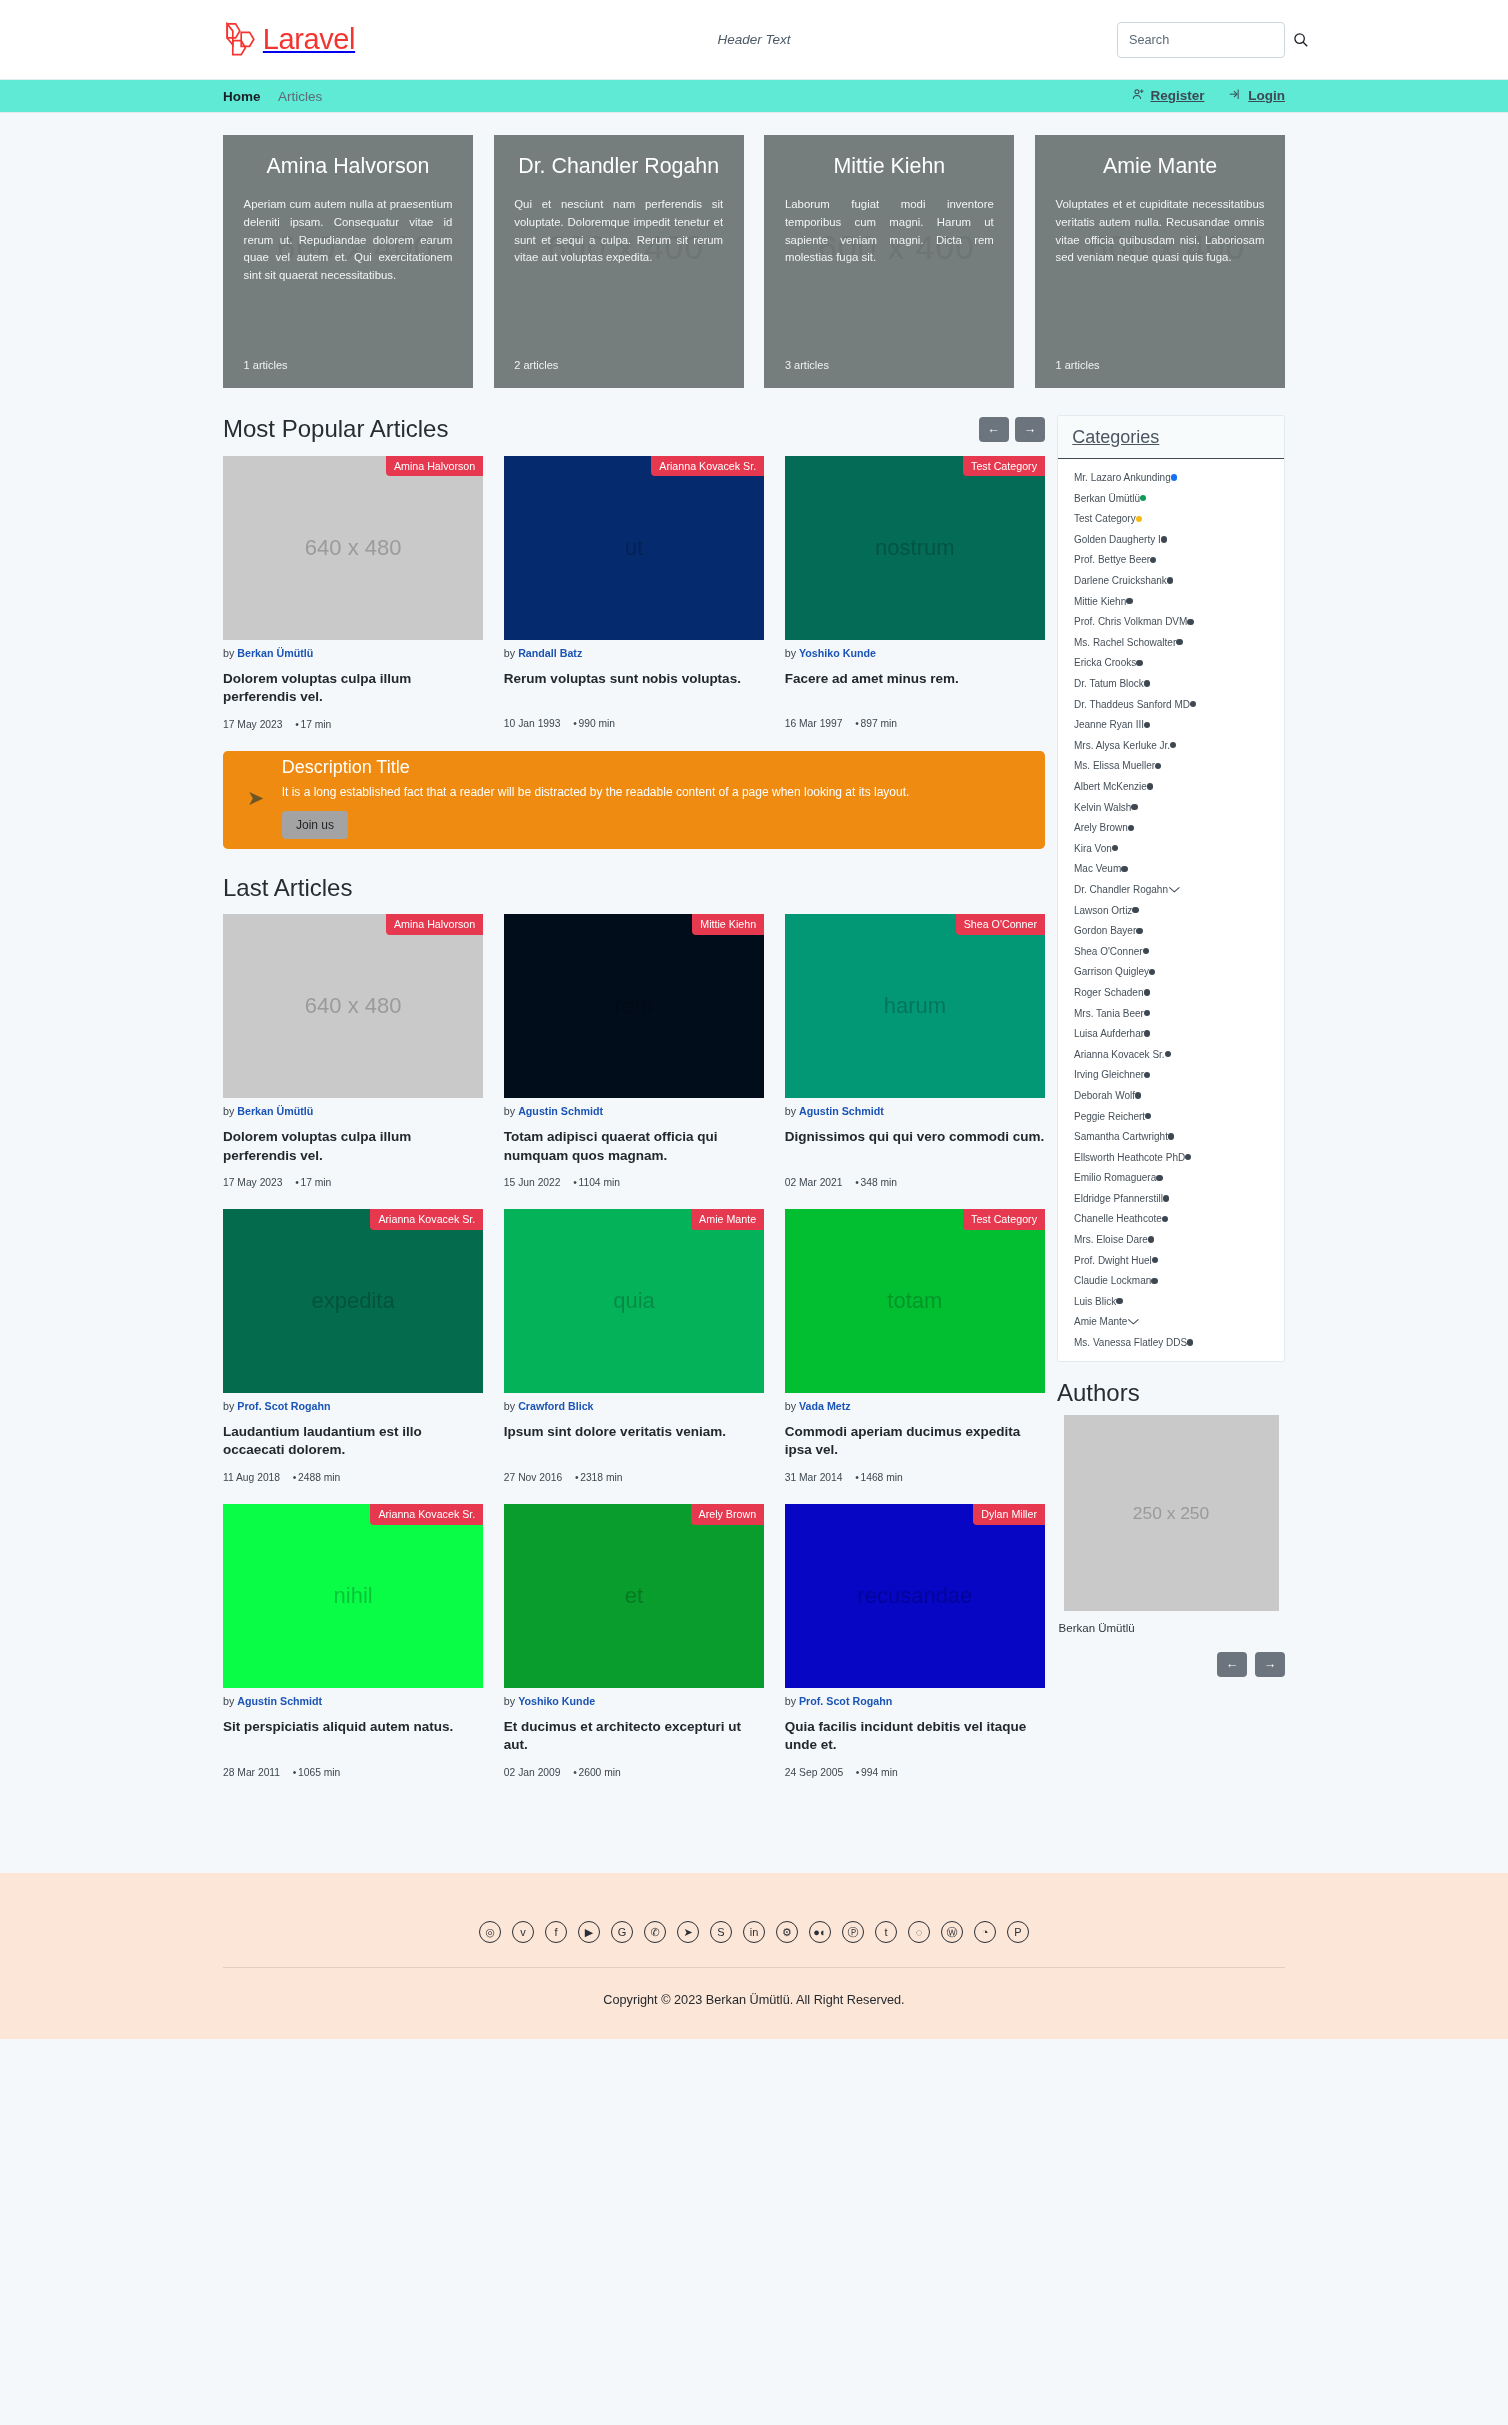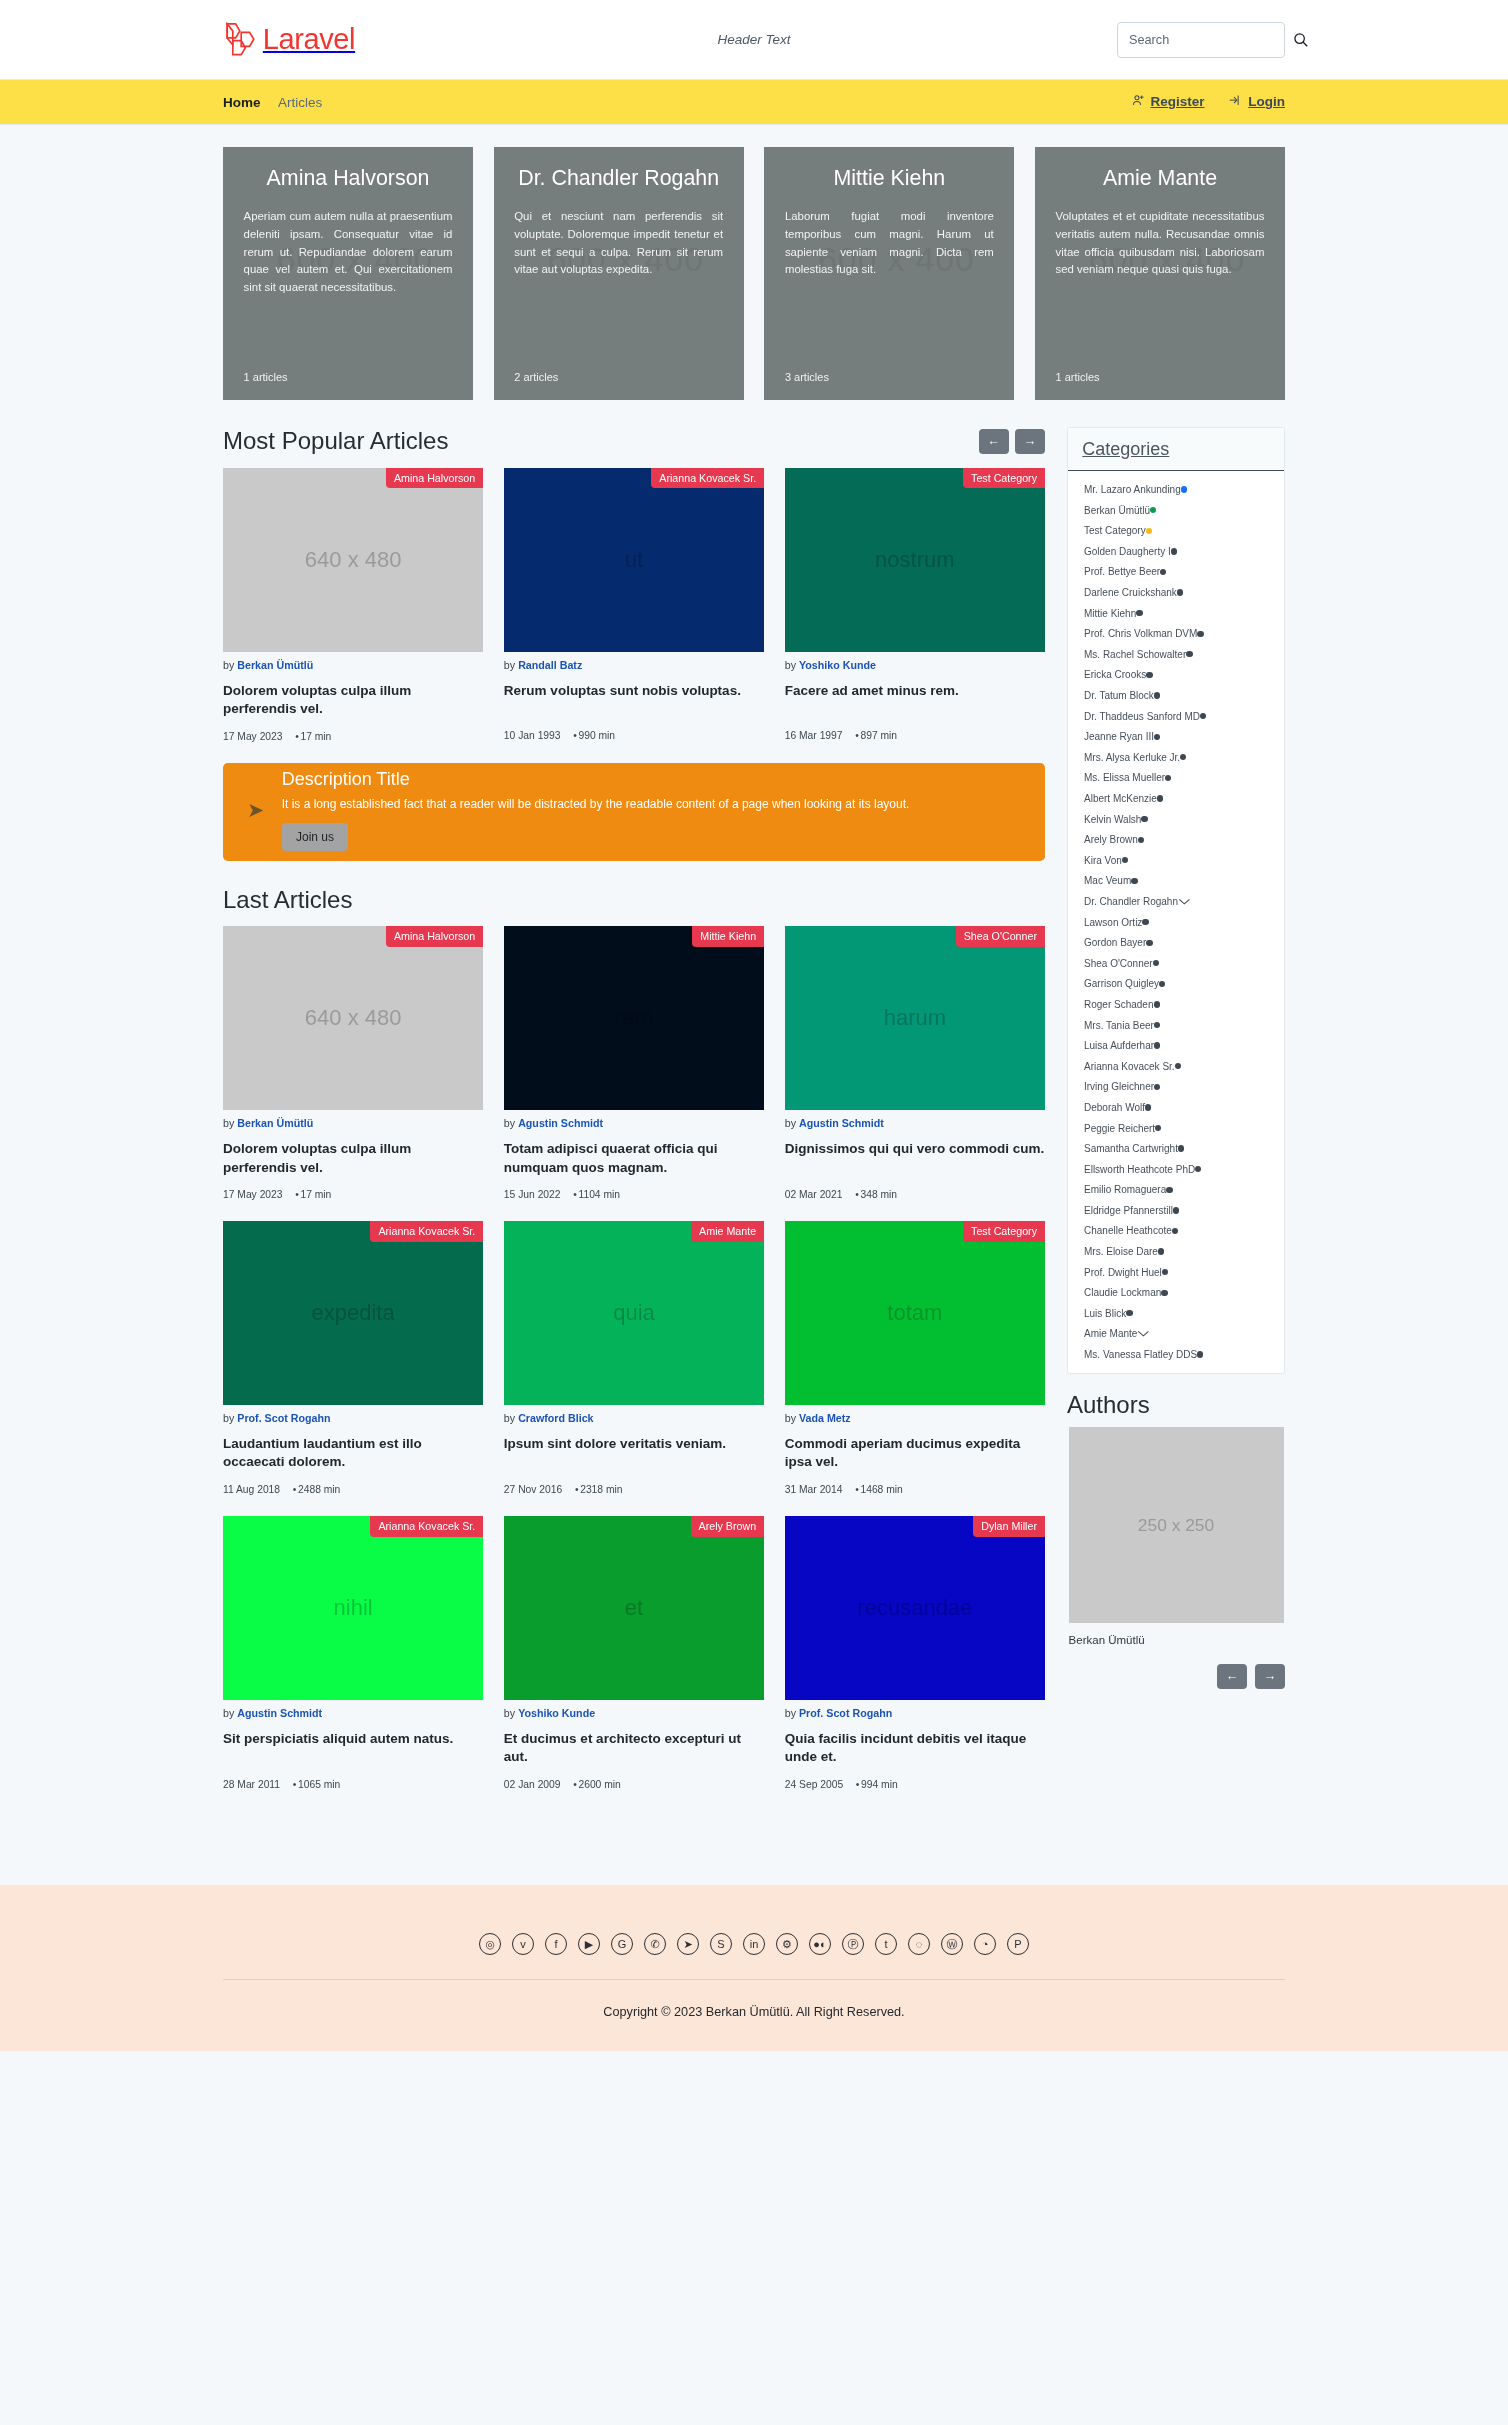--- a/index.html
+++ b/index.html
@@ -54,22 +54,22 @@
     font-size: 12.7px;
     font-family: "Liberation Sans", sans-serif;
     color: #333;
     background: transparent;
   }
   .search-input::placeholder { color: #5b6b78; }
   .search-ico { width: 17.4px; height: 17.4px; }
 
   
   .navbar {
-    background: #fde047;
-    height: 46px;
+    background: #5eead4;
+    height: 34px;
     border-top: 0.8px solid #e6edf1;
     border-bottom: 0.8px solid #e2e9ee;
     display: flex;
     align-items: center;
     padding: 0 223px;
     position: relative;
   }
   .nav-left { display: flex; align-items: center; gap: 17.4px; }
   .nav-link { font-size: 13.5px; color: #5b6b78; text-decoration: none; }
   .nav-link.active { color: #1a2027; font-weight: bold; }
@@ -131,21 +131,21 @@
     position: absolute;
     left: 20.6px;
     bottom: 17.4px;
     color: #f0f2f2;
     font-size: 11px;
   }
 
   
   .main {
     display: flex;
-    gap: 22px;
+    gap: 12px;
     padding-top: 27px;
     align-items: flex-start;
   }
   .col-left { width: 822px; }
   .col-right { width: 182px; flex: 1; }
 
   .section-head {
     display: flex;
     align-items: center;
     justify-content: space-between;

